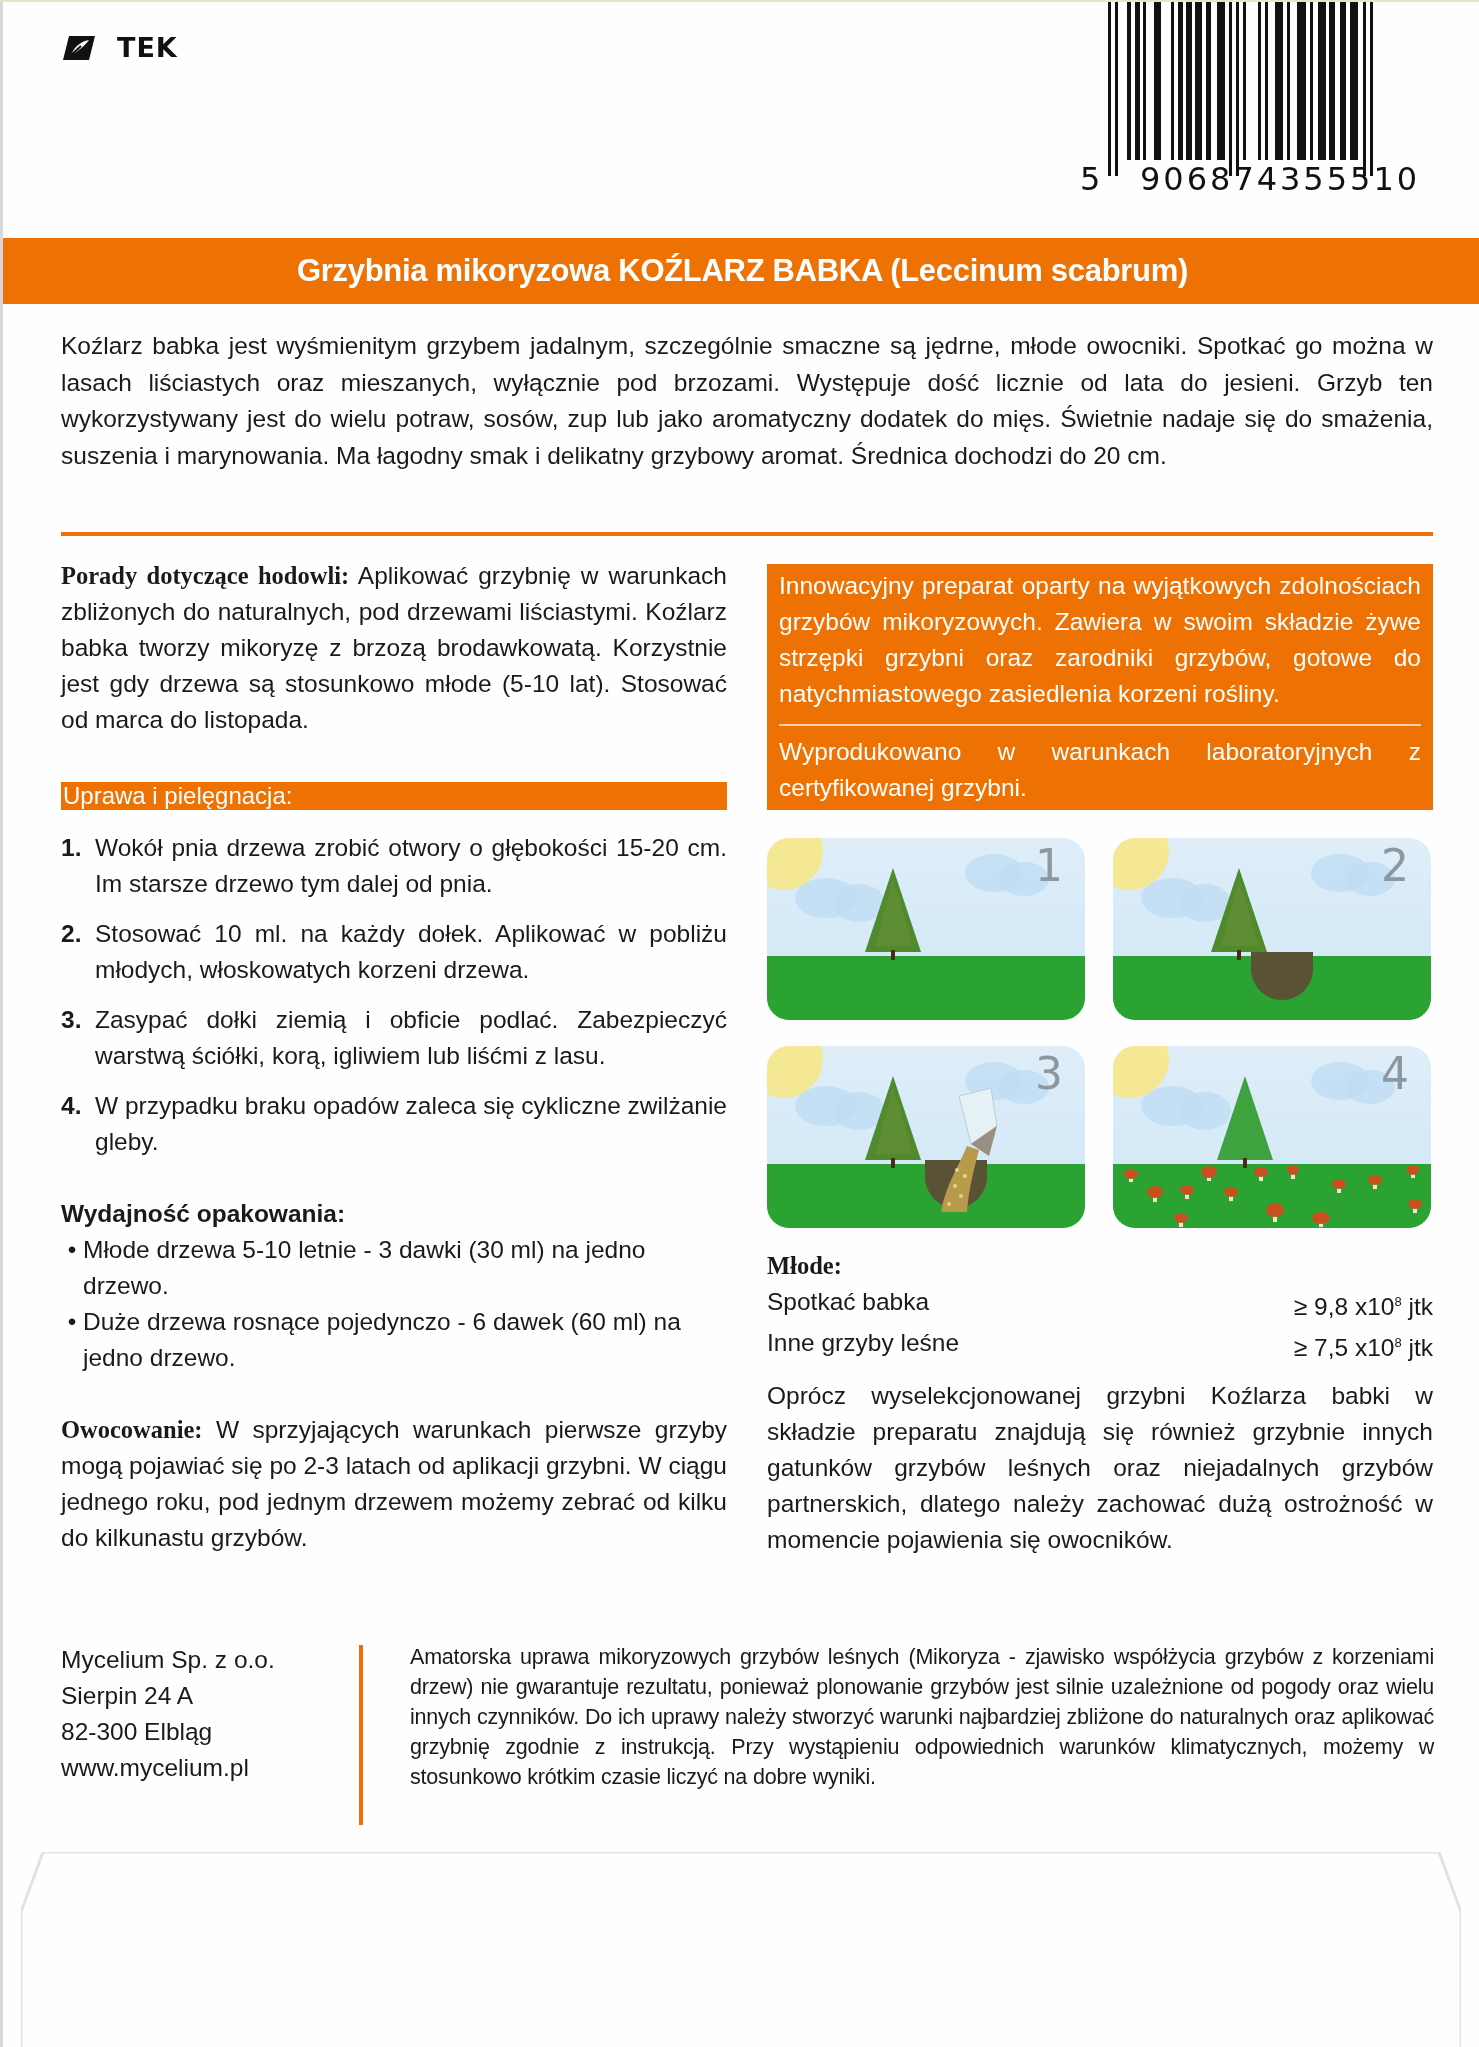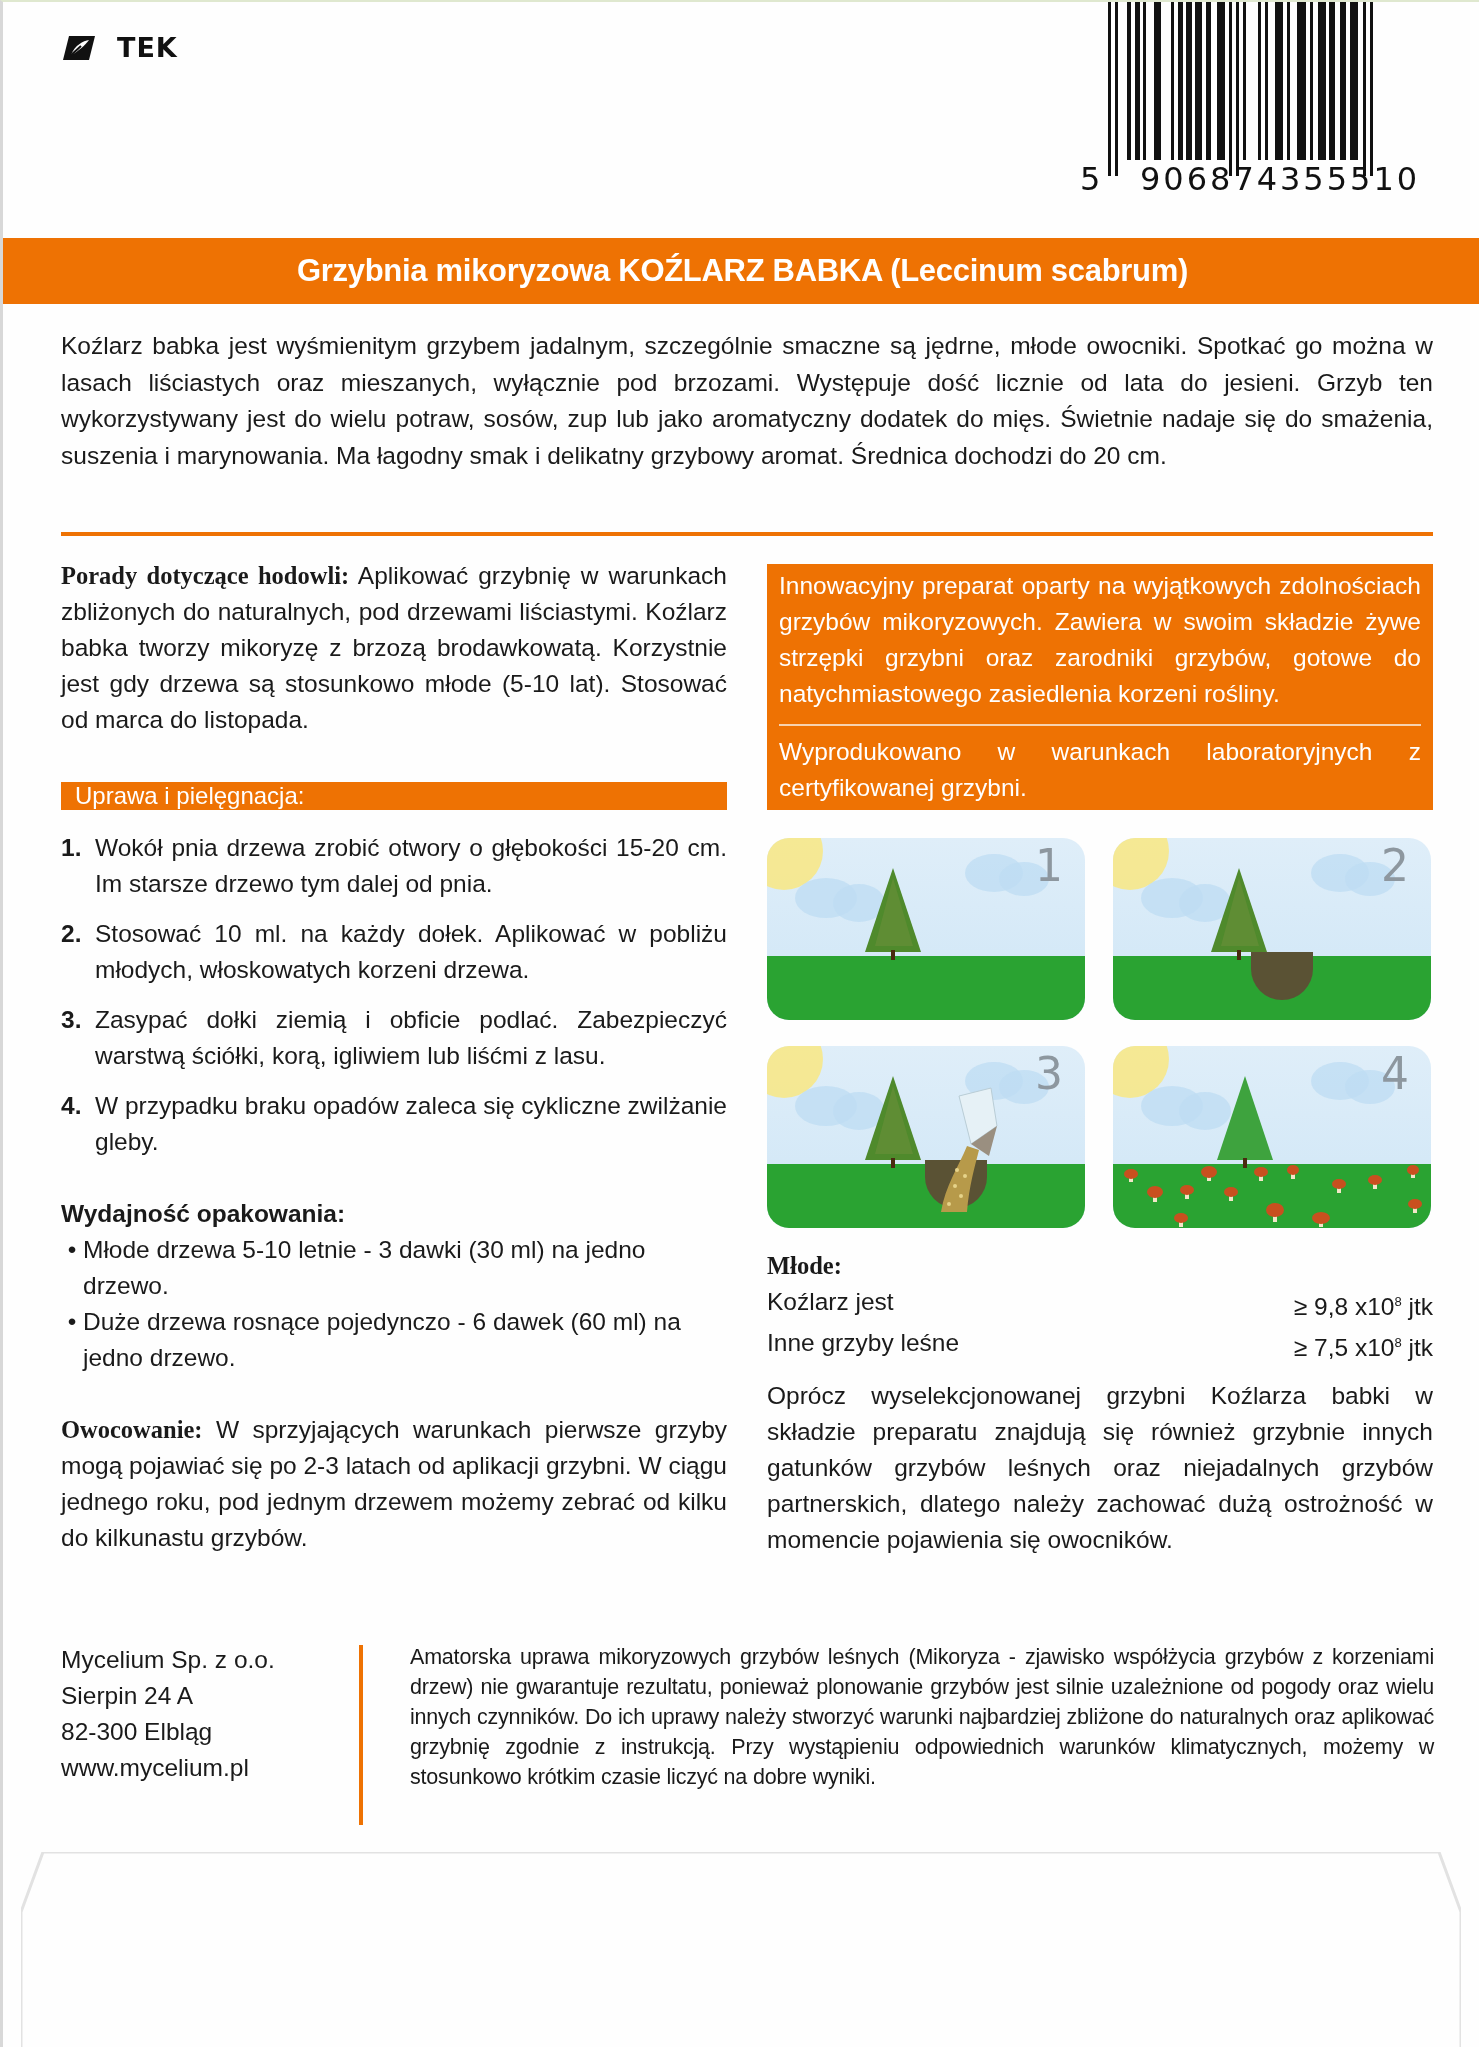--- a/index.html
+++ b/index.html
@@ -23,21 +23,21 @@
   .title-bar h1 { color: #fff; font-size: 31px; font-weight: bold; letter-spacing: -0.3px; font-family: "Liberation Sans", sans-serif; }
 
   .intro { position: absolute; left: 58px; top: 326px; width: 1372px; font-size: 24.5px; line-height: 36.5px; text-align: justify; font-family: "Liberation Sans", sans-serif; }
 
   .hr-orange { position: absolute; left: 58px; top: 530px; width: 1372px; height: 4px; background: #ee7203; }
 
   
   .left { position: absolute; left: 58px; top: 556px; width: 666px; font-family: "Liberation Sans", sans-serif; font-size: 24.5px; line-height: 36px; }
   .left p { text-align: justify; }
   .bold { font-weight: bold; font-family: Liberation Serif, serif; }
-  .section-bar { margin-top: 44px; background: #ee7203; color: #fff; font-size: 24px; height: 28px; line-height: 28px; padding-left: 14px; font-weight: normal; }
+  .section-bar { margin-top: 44px; background: #ee7203; color: #fff; font-size: 24px; height: 28px; line-height: 28px; padding-left: 2px; font-weight: normal; }
   ol.steps { list-style: none; margin-top: 20px; }
   ol.steps li { display: flex; margin-bottom: 14px; text-align: justify; }
   ol.steps .num { width: 34px; flex: none; font-weight: bold; }
   ol.steps .txt { flex: 1; }
   .yield-h { margin-top: 36px; font-weight: bold; }
   ul.yield { list-style: none; }
   ul.yield li { display: flex; }
   ul.yield .dot { width: 22px; flex: none; text-align: center; }
   .fruit { margin-top: 36px; text-align: justify; }
 
@@ -334,21 +334,21 @@
               </g>
           </g>
         </svg>
         <span class="num">4</span>
       </div>
     </div>
 
     <div class="sklad">
       <div class="bold">Młode:</div>
       <div class="sklad-row">
-        <span>Koźlarz jest</span>
+        <span>Spotkać babka</span>
         <span><span>≥ 9,8 x10</span><sup>8</sup><span> jtk</span></span>
       </div>
       <div class="sklad-row">
         <span>Inne grzyby leśne</span>
         <span><span>≥ 7,5 x10</span><sup>8</sup><span> jtk</span></span>
       </div>
       <p class="extra">Oprócz wyselekcjonowanej grzybni Koźlarza babki w składzie preparatu znajdują się również grzybnie innych gatunków grzybów leśnych oraz niejadalnych grzybów partnerskich, dlatego należy zachować dużą ostrożność w momencie pojawienia się owocników.</p>
     </div>
   </div>
 

